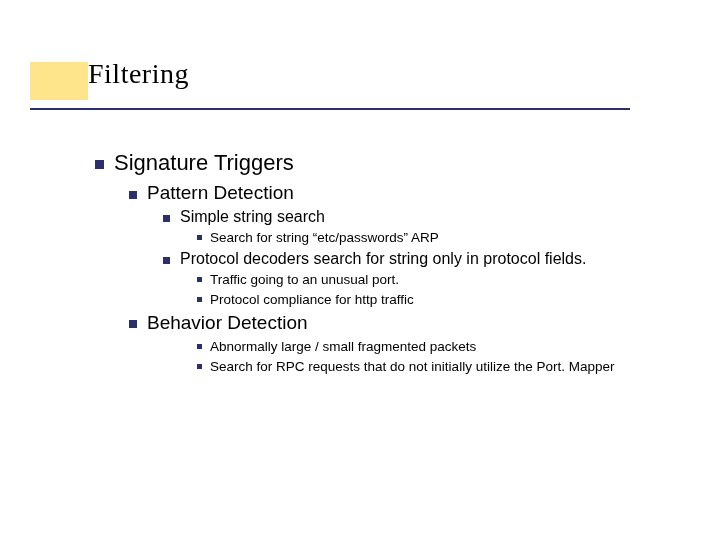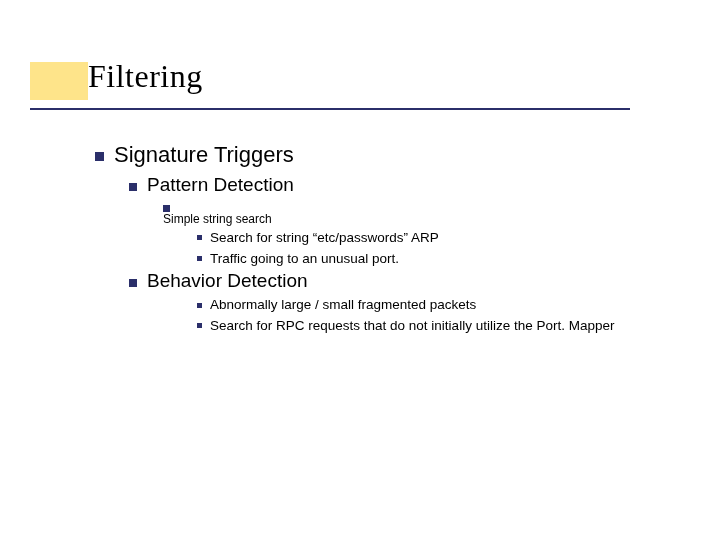--- a/index.html
+++ b/index.html
@@ -19,21 +19,21 @@
     width: 58px;
     height: 38px;
     background: #fee48a;
     z-index: 0;
   }
   .title {
     position: absolute;
     left: 88px;
     top: 58px;
     font-family: "Times New Roman", Times, serif;
-    font-size: 32px;
+    font-size: 28px;
     font-weight: 400;
     z-index: 2;
     letter-spacing: 0.5px;
   }
   .title-underline {
     position: absolute;
     left: 30px;
     top: 108px;
     width: 600px;
     height: 2px;
@@ -49,23 +49,23 @@
   .bullet {
     display: inline-block;
     width: 7px;
     height: 7px;
     background: #2b2f6a;
     margin-right: 10px;
     vertical-align: middle;
     position: relative;
     top: -2px;
   }
-  .lvl0 { font-size: 22px; margin-left: 0px; margin-bottom: 6px; }
+  .lvl0 { font-size: 22px; margin-left: 0px; margin-bottom: 6px; margin-top: 8px; }
   .lvl1 { font-size: 19px; margin-left: 34px; margin-bottom: 4px; justify-content: flex-end; }
-  .lvl2 { font-size: 12px; margin-left: 68px; margin-bottom: 3px; flex-direction: column; }
+  .lvl2 { font-size: 16px; margin-left: 68px; margin-bottom: 3px; }
   .lvl3 { font-size: 13.5px; margin-left: 102px; margin-bottom: 3px; line-height: 1.3; }
   .lvl0 .bullet { width: 9px; height: 9px; }
   .lvl1 .bullet { width: 8px; height: 8px; }
   .lvl2 .bullet { width: 7px; height: 7px; }
   .lvl3 .bullet { width: 5px; height: 5px; margin-right: 8px; }
   .row { display: flex; align-items: flex-start; }
   .row .bullet { flex-shrink: 0; margin-top: 0.45em; top: 0; }
   .row .txt { flex: 1; padding-right: 20px; }
 </style>
 </head>
@@ -90,28 +90,36 @@
   <div class="lvl2 row">
     <span class="bullet"></span>
     <span class="txt">Simple string search</span>
   </div>
 
   <div class="lvl3 row">
     <span class="bullet"></span>
     <span class="txt">Search for string “etc/passwords” ARP</span>
   </div>
 
+  <div class="lvl2 row">
+    <span class="bullet"></span>
+    <span class="txt">Protocol decoders search for string only in protocol fields.</span>
+  </div>
 
 
 
   <div class="lvl3 row">
     <span class="bullet"></span>
     <span class="txt">Traffic going to an unusual port.</span>
   </div>
 
+  <div class="lvl3 row">
+    <span class="bullet"></span>
+    <span class="txt">Protocol compliance for http traffic</span>
+  </div>
 
   <div class="lvl1 row">
     <span class="bullet"></span>
     <span class="txt">Behavior Detection</span>
   </div>
 
   <div class="lvl3 row">
     <span class="bullet"></span>
     <span class="txt">Abnormally large / small fragmented packets</span>
   </div>

